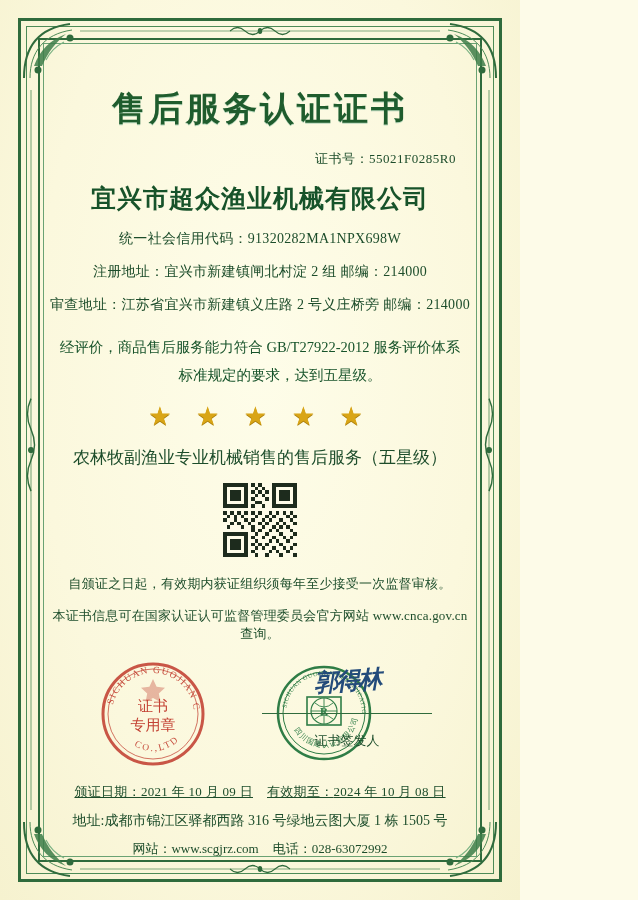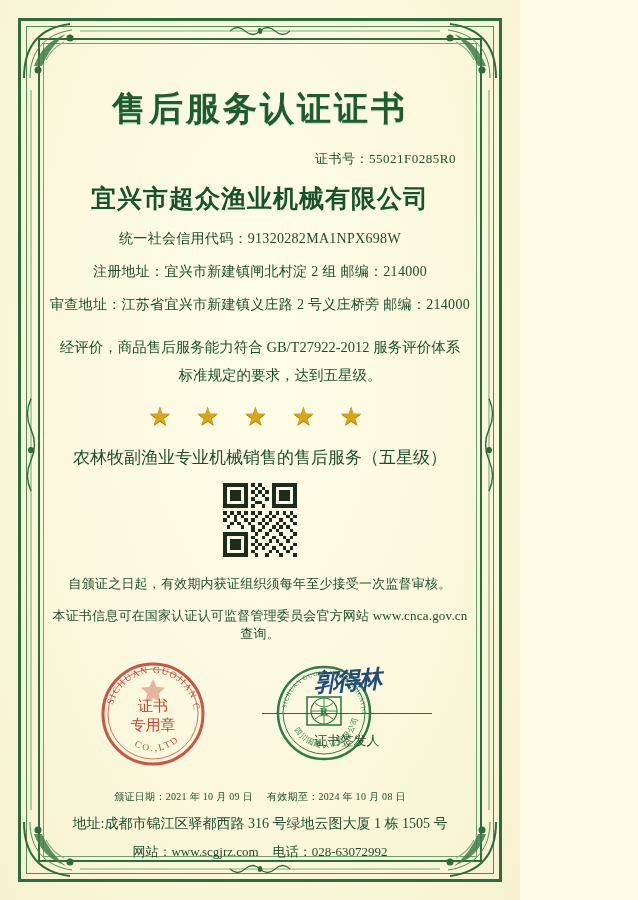--- a/index.html
+++ b/index.html
@@ -187,24 +187,25 @@
     width: 170px;
     border-top: 1px solid #2f6b3c;
   }
   .sig-label {
     margin-top: 18px;
     font-size: 13px;
     color: #1d4d2b;
     font-family: Liberation Serif, serif;
   }
   .dates {
-    margin-top: 15px;
-    font-size: 10px;
+    margin-top: 8px;
+    font-size: 13px;
     color: #1d4d2b;
     letter-spacing: 0.3px;
+    text-decoration: underline;
   }
   .addr {
     margin-top: 11px;
     font-size: 14px;
     color: #1d4d2b;
   }
   .web {
     margin-top: 10px;
     font-size: 13px;
     color: #1d4d2b;

